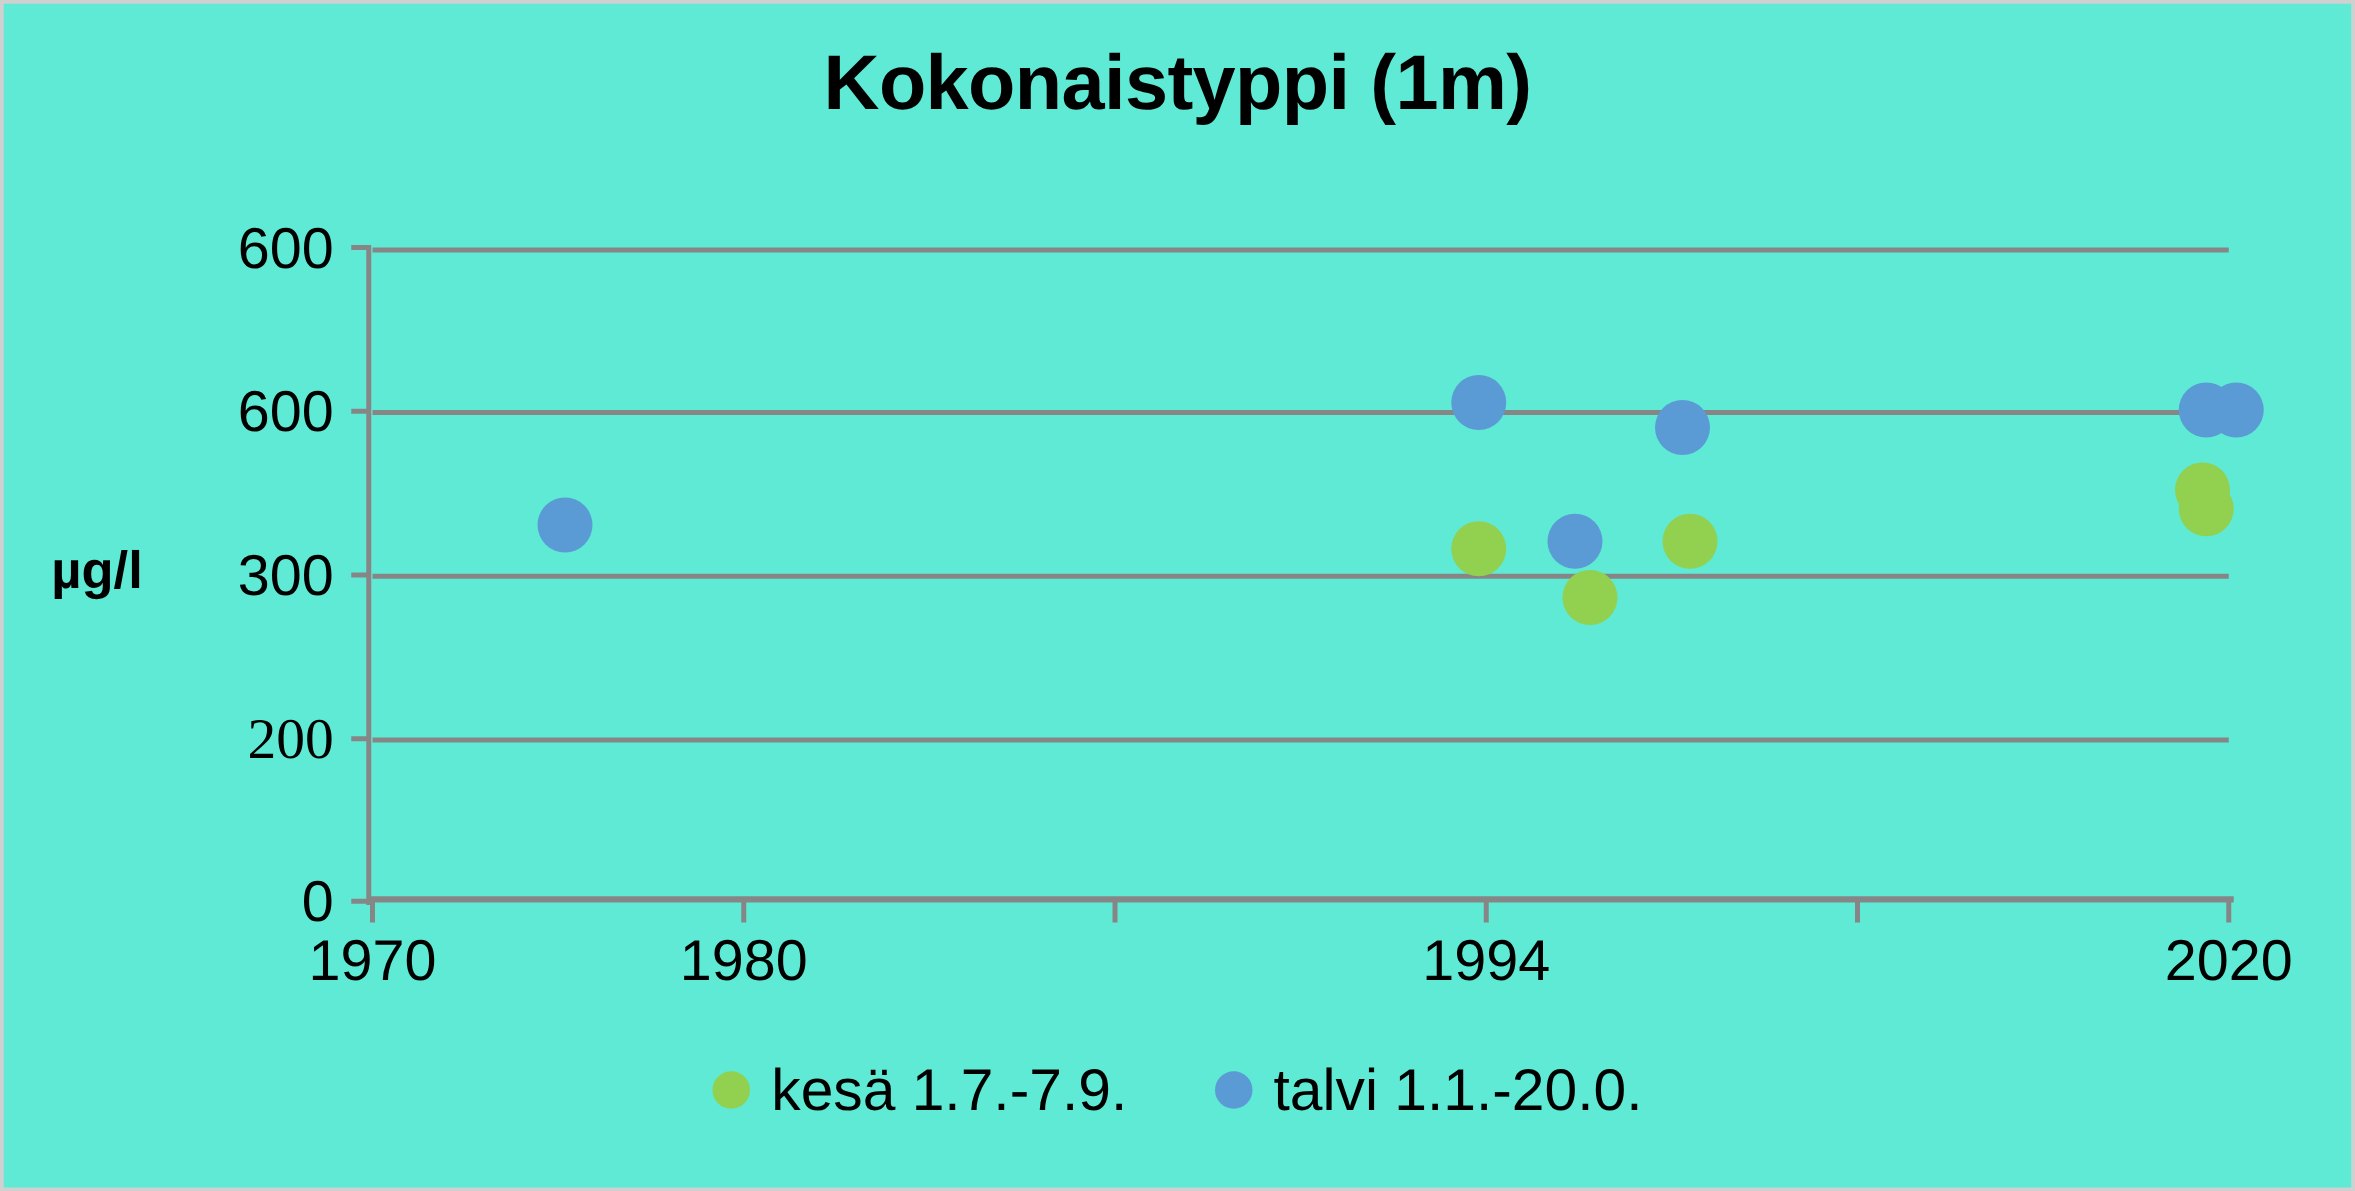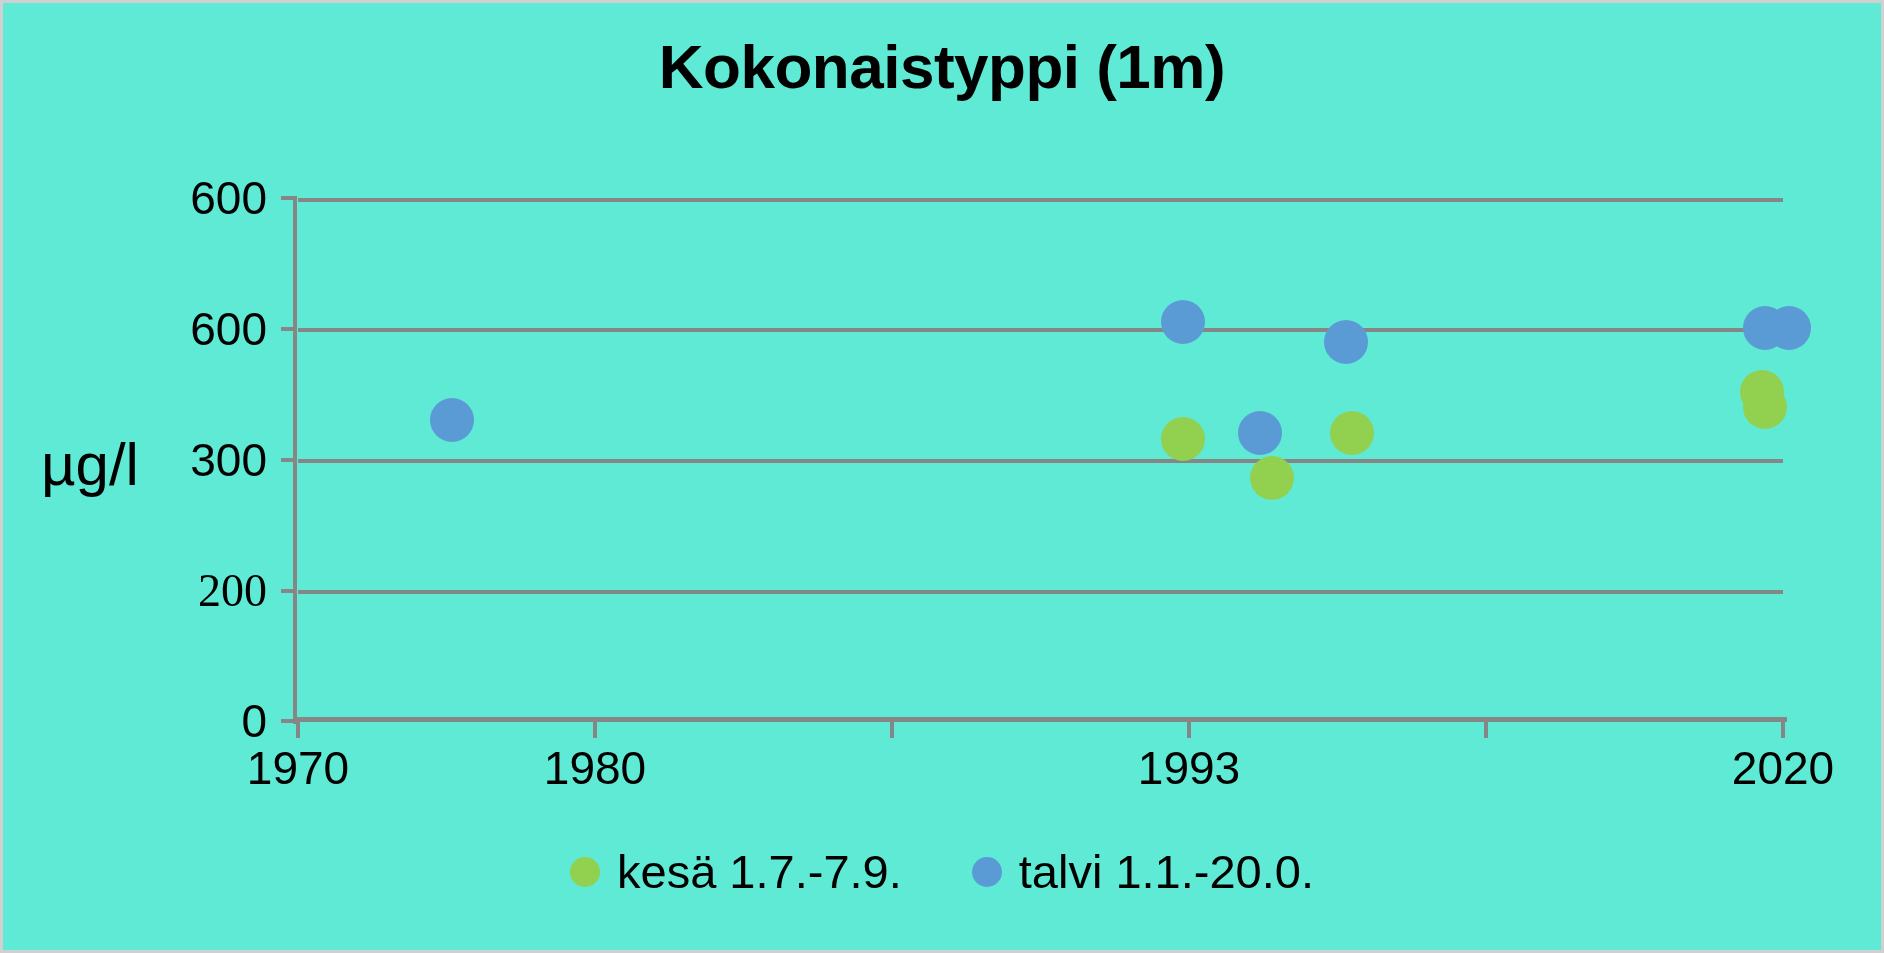--- a/index.html
+++ b/index.html
@@ -91,22 +91,22 @@
     text-align: center;
     font-size: 46px;
     color: #000000;
     width: 200px;
     line-height: 1;
   }
   #y-axis-title {
     position: absolute;
     left: 38px;
     top: 432px;
-    font-size: 60px;
-    font-weight: normal;
+    font-size: 42px;
+    font-weight: bold;
     color: #000000;
     line-height: 1;
   }
   .point {
     position: absolute;
     border-radius: 50%;
     transform: translate(-50%, -50%);
   }
   #legend {
     position: absolute;
@@ -163,21 +163,21 @@
 
   <div class="xtick-mark" style="left:293px;"></div>
   <div class="xtick-mark" style="left:590px;"></div>
   <div class="xtick-mark" style="left:887px;"></div>
   <div class="xtick-mark" style="left:1184px;"></div>
   <div class="xtick-mark" style="left:1481px;"></div>
   <div class="xtick-mark" style="left:1778px;"></div>
 
   <div class="xtick-label" style="left:195px;">1970</div>
   <div class="xtick-label" style="left:492px;">1980</div>
-  <div class="xtick-label" style="left:1086px;">1993</div>
+  <div class="xtick-label" style="left:1086px;">1994</div>
   <div class="xtick-label" style="left:1680px;">2020</div>
 
   <div id="plot-area">
     <div class="gridline" style="top:0px;"></div>
     <div class="gridline" style="top:130px;"></div>
     <div class="gridline" style="top:261px;"></div>
     <div class="gridline" style="top:392px;"></div>
     <div id="points-layer">
         <div class="point" style="left: 885.06px; top: 240.58px; width: 44px; height: 44px; background: rgb(146, 208, 80);"></div>
         <div class="point" style="left: 974.16px; top: 280.459px; width: 44px; height: 44px; background: rgb(146, 208, 80);"></div>

